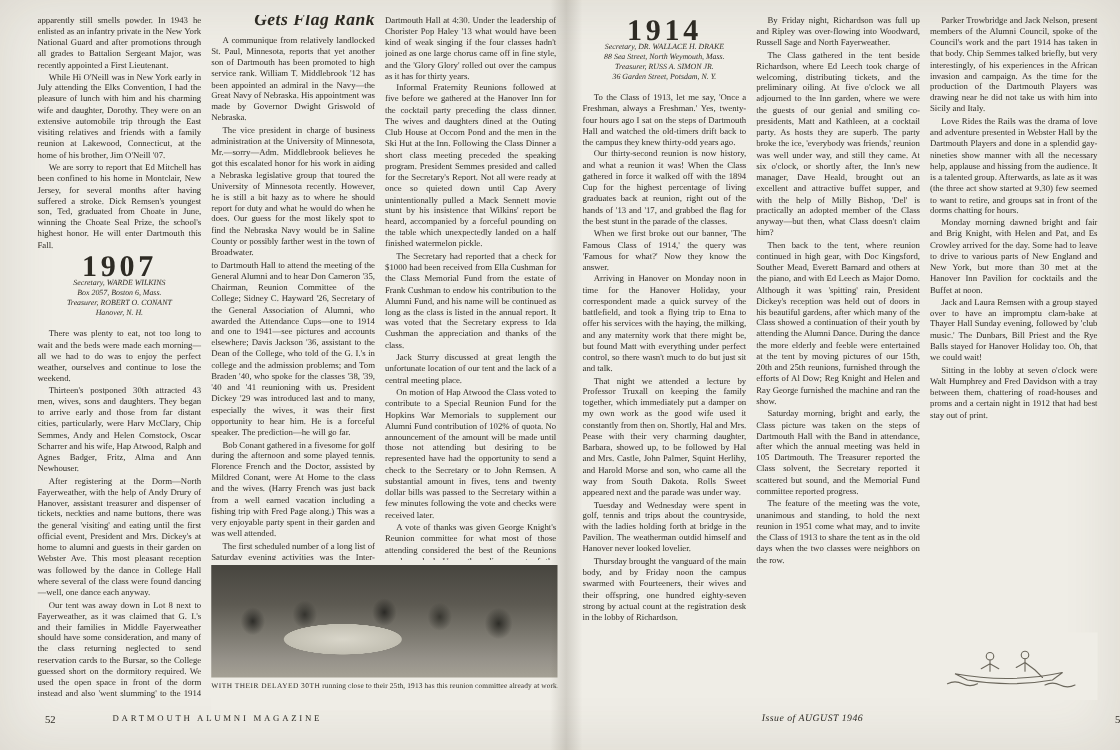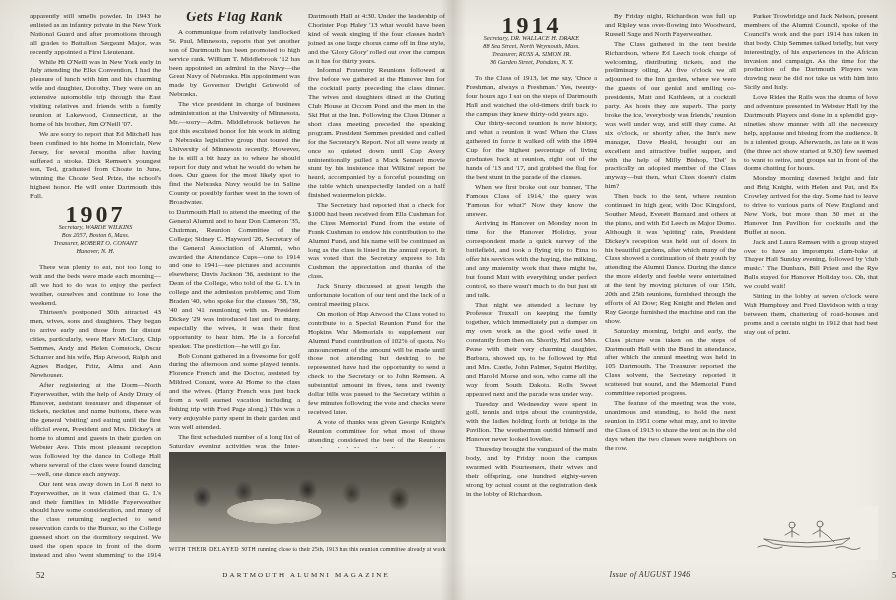--- a/index.html
+++ b/index.html
@@ -24,21 +24,21 @@
   .col p { text-indent:9px; margin-bottom:1px; }
   .cont p:first-child { text-indent:0; }
   #col1 { left:30px;  width:131px; height:548px; }
   #col2 { left:169px; width:131px; height:436px; }
   #col3 { left:308px; width:137px; height:436px; }
   #col4 { left:466px; width:131px; height:548px; }
   #col5 { left:605px; width:131px; height:548px; }
   #col6 { left:744px; width:134px; height:548px; }
 
   .article-title {
-    font-size:14px; font-style:italic; font-weight:bold; text-align:center;
+    font-size:14px; font-style:italic; font-weight:bold; text-align:right;
     letter-spacing:0.4px; margin:1px 0 6px; text-indent:0;
   }
   .class-heading {
     font-size:24px; font-weight:700; text-align:center; letter-spacing:3px;
     margin:9px 0 4px; text-indent:0;
   }
   .officers { text-align:center; font-style:italic; font-size:6.3px; line-height:8px; margin-bottom:8px; }
   .officers div { text-indent:0; }
 
   .photo-block {
@@ -64,21 +64,21 @@
 
   .tailpiece {
     position:absolute; left:744px; top:506px; width:134px; height:54px;
     background:#efede6; z-index:2; display:flex; align-items:center; justify-content:center;
   }
 
   .folio { position:absolute; top:570px; font-size:8.5px;text-align:right; }
   #folio-left  { left:36px; }
   #folio-right { left:892px; }
   .mag-title {
-    position:absolute; top:571px; left:90px; width:300px; text-align:right;
+    position:absolute; top:571px; left:90px; width:300px; text-align:left;
     font-size:7px; letter-spacing:2.2px;
   }
   .issue-line {
     position:absolute; top:570px; left:552px; width:196px; text-align:center;
     font-size:7.8px; font-style:italic; letter-spacing:0.4px;
   }
 </style>
 </head>
 <body>
 

